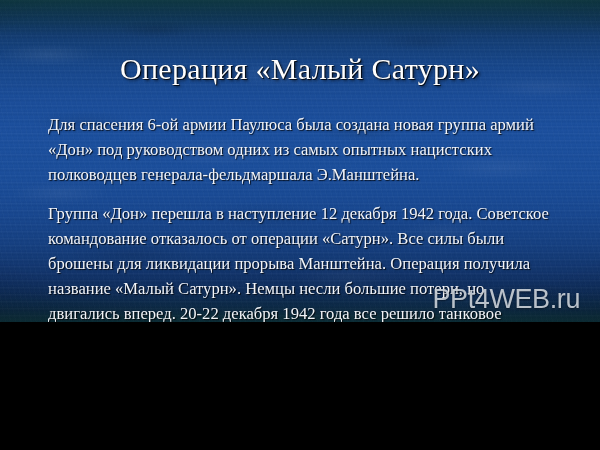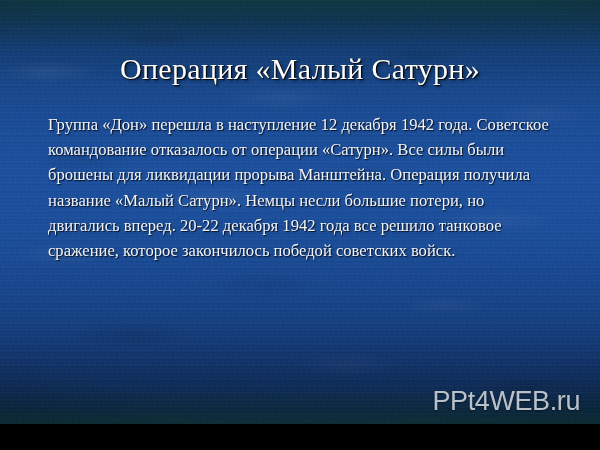--- a/index.html
+++ b/index.html
@@ -5,21 +5,21 @@
 <style>
   html, body {
     margin: 0;
     padding: 0;
     background: #000;
   }
 
   #slide {
     position: relative;
     width: 600px;
-    height: 424px;
+    height: 322px;
     overflow: hidden;
     font-family: "Liberation Serif", "DejaVu Serif", serif;
     
     background:
       linear-gradient(to bottom,
         #0b2a46 0%,
         #0e3158 5%,
         #133d74 12%,
         #17468a 20%,
         #1a4c98 30%,
@@ -172,19 +172,20 @@
   <div class="tex tex-b"></div>
   <div class="tex tex-c"></div>
   <div class="tex tex-d"></div>
   <div class="tex tex-e"></div>
 
   <div id="content">
 
     <h1 id="slide-title">Операция «Малый Сатурн»</h1>
 
     <div id="body-text">
+      <p class="para">Для спасения 6-ой армии Паулюса была создана новая группа армий «Дон» под руководством одних из самых опытных нацистских полководцев генерала-фельдмаршала Э.Манштейна.</p>
       <p class="para">Группа «Дон» перешла в наступление 12 декабря 1942 года. Советское командование отказалось от операции «Сатурн». Все силы были брошены для ликвидации прорыва Манштейна. Операция получила название «Малый Сатурн». Немцы несли большие потери, но двигались вперед. 20-22 декабря 1942 года все решило танковое сражение, которое закончилось победой советских войск.</p>
     </div>
 
     <div id="watermark">PPt4WEB.ru</div>
 
   </div>
 </div>
 
 </body></html>

